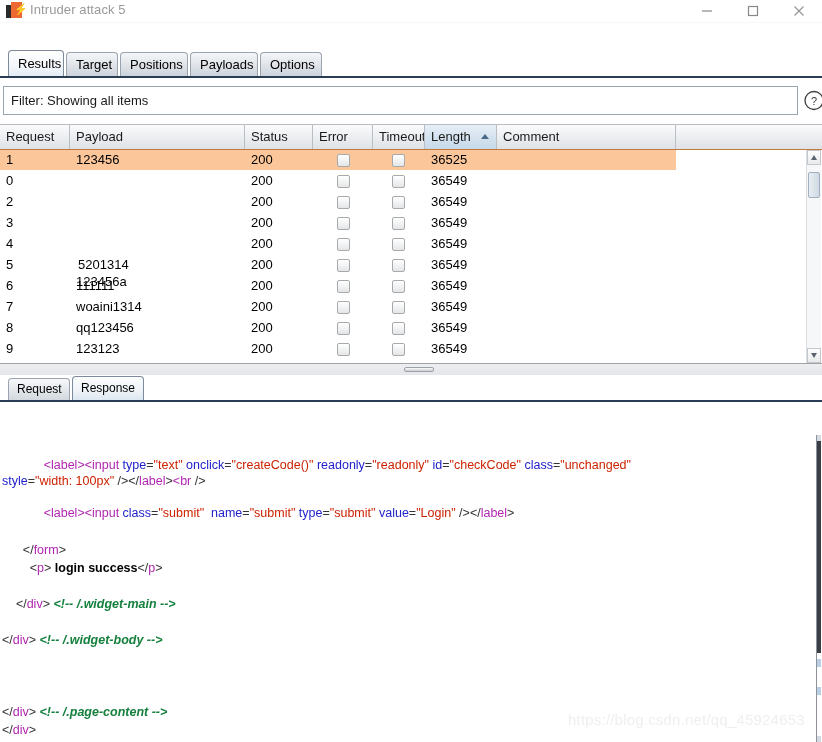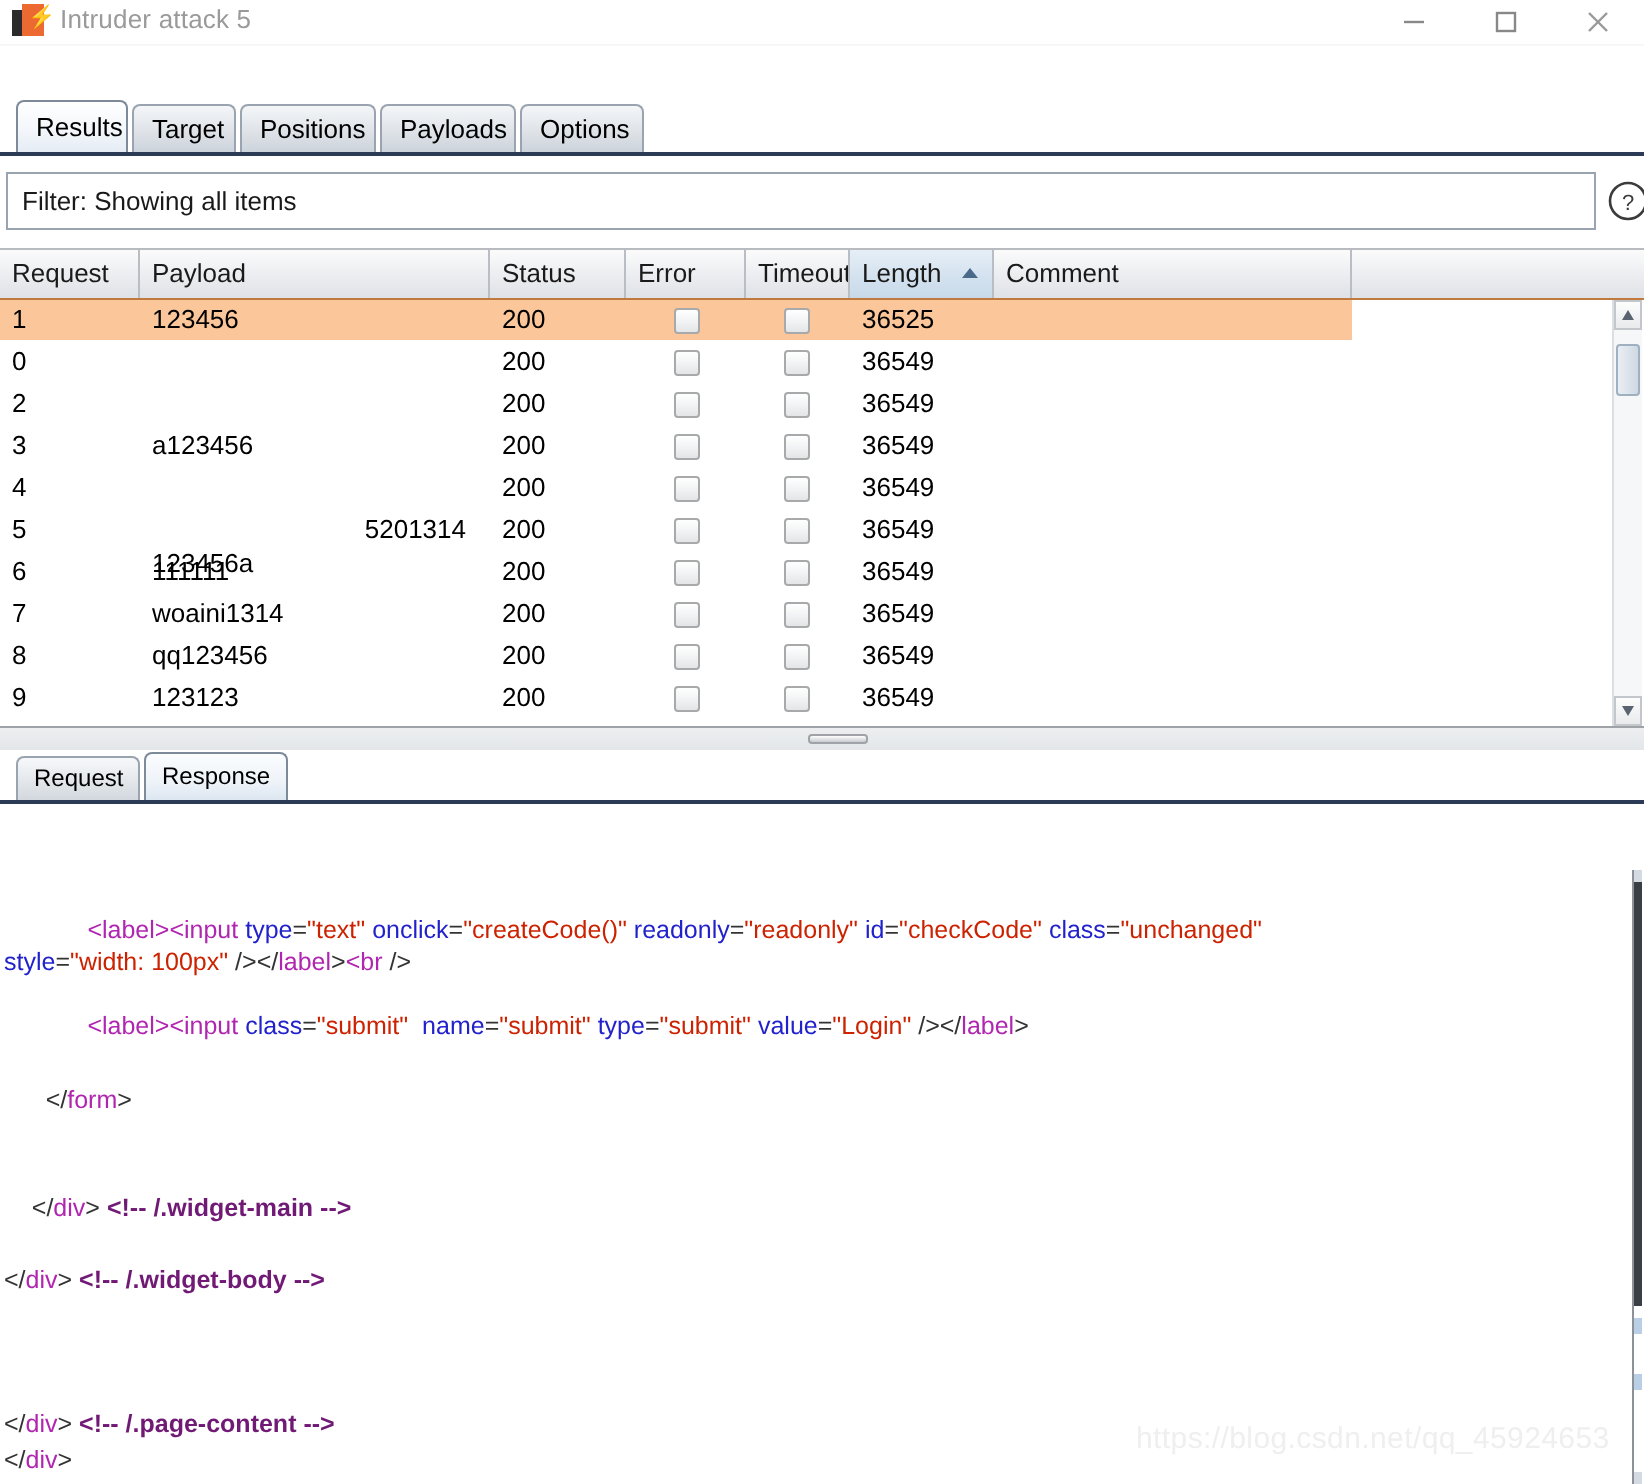--- a/index.html
+++ b/index.html
@@ -178,21 +178,21 @@
     background:#ffffff;overflow:hidden;
   }
   .codeline{
     position:absolute;left:0;font-size:12.5px;line-height:16px;white-space:pre;
     font-family:"Liberation Sans", sans-serif;
   }
   .t-tag{color:#b026b0;}
   .t-attr{color:#2222cc;}
   .t-val{color:#cc2200;}
   .t-punc{color:#333333;}
-  .t-com{color:#701a75;font-weight:bold;}
+  .t-com{color:#15803d;font-style:italic;font-weight:bold;}
   .t-txt{color:#000;font-weight:bold;}
   .code-vscroll{
     position:absolute;right:0;top:435px;width:5px;height:307px;background:#ffffff;
     border-left:1px solid #8d9298;
   }
   .code-vscroll .thumb{
     position:absolute;left:0;top:6px;width:4px;height:212px;background:#3a3f45;
   }
   .code-vscroll .cap{
     position:absolute;left:0;width:4px;height:6px;background:#d3dae2;
@@ -299,39 +299,38 @@
         <div class="row" style="top: 42px;">
           <div class="cell" style="left: 6px; width: 62px;">2</div>
           <div class="cell" style="left: 251px; width: 58px;">200</div>
           <div class="cell" style="left: 431px; width: 64px;">36549</div>
           <div class="cell" style="left: 503px; width: 170px;"></div>
           <div class="chk" style="left: 337px;"></div>
           <div class="chk" style="left: 392px;"></div>
         </div>
         <div class="row" style="top: 63px;">
           <div class="cell" style="left: 6px; width: 62px;">3</div>
-          <div class="cell" style="left: 76px; width: 165px;">a123456</div>
           <div class="cell" style="left: 251px; width: 58px;">200</div>
           <div class="cell" style="left: 431px; width: 64px;">36549</div>
           <div class="cell" style="left: 503px; width: 170px;"></div>
           <div class="chk" style="left: 337px;"></div>
           <div class="chk" style="left: 392px;"></div>
         </div>
         <div class="row" style="top: 84px;">
           <div class="cell" style="left: 6px; width: 62px;">4</div>
           <div class="cell" style="left: 76px; width: 165px; margin-top: 38px;">123456a</div>
           <div class="cell" style="left: 251px; width: 58px;">200</div>
           <div class="cell" style="left: 431px; width: 64px;">36549</div>
           <div class="cell" style="left: 503px; width: 170px;"></div>
           <div class="chk" style="left: 337px;"></div>
           <div class="chk" style="left: 392px;"></div>
         </div>
         <div class="row" style="top: 105px;">
           <div class="cell" style="left: 6px; width: 62px;">5</div>
-          <div class="cell" style="left: 68px; width: 165px; text-align: right;">5201314</div>
+          <div class="cell" style="left: 78px; width: 165px;">5201314</div>
           <div class="cell" style="left: 251px; width: 58px;">200</div>
           <div class="cell" style="left: 431px; width: 64px;">36549</div>
           <div class="cell" style="left: 503px; width: 170px;"></div>
           <div class="chk" style="left: 337px;"></div>
           <div class="chk" style="left: 392px;"></div>
         </div>
         <div class="row" style="top: 126px;">
           <div class="cell" style="left: 6px; width: 62px;">6</div>
           <div class="cell" style="left: 76px; width: 165px;">111111</div>
           <div class="cell" style="left: 251px; width: 58px;">200</div>
@@ -393,20 +392,21 @@
     <div class="rtab sel" style="left:72px;width:72px">Response</div>
     <div class="underline"></div>
   </div>
 
 
   <div class="codepane" id="codepane">
       <div class="codeline" style="top: 22px; left: 2px;"><span class="t-punc">            </span><span class="t-tag">&lt;label&gt;</span><span class="t-tag">&lt;input </span><span class="t-attr">type</span><span class="t-punc">=</span><span class="t-val">"text"</span><span class="t-punc"> </span><span class="t-attr">onclick</span><span class="t-punc">=</span><span class="t-val">"createCode()"</span><span class="t-punc"> </span><span class="t-attr">readonly</span><span class="t-punc">=</span><span class="t-val">"readonly"</span><span class="t-punc"> </span><span class="t-attr">id</span><span class="t-punc">=</span><span class="t-val">"checkCode"</span><span class="t-punc"> </span><span class="t-attr">class</span><span class="t-punc">=</span><span class="t-val">"unchanged"</span></div>
       <div class="codeline" style="top: 38px; left: 2px;"><span class="t-attr">style</span><span class="t-punc">=</span><span class="t-val">"width: 100px"</span><span class="t-punc"> /&gt;&lt;/</span><span class="t-tag">label</span><span class="t-punc">&gt;</span><span class="t-tag">&lt;br</span><span class="t-punc"> /&gt;</span></div>
       <div class="codeline" style="top: 70px; left: 2px;"><span class="t-punc">            </span><span class="t-tag">&lt;label&gt;</span><span class="t-tag">&lt;input </span><span class="t-attr">class</span><span class="t-punc">=</span><span class="t-val">"submit"</span><span class="t-punc">  </span><span class="t-attr">name</span><span class="t-punc">=</span><span class="t-val">"submit"</span><span class="t-punc"> </span><span class="t-attr">type</span><span class="t-punc">=</span><span class="t-val">"submit"</span><span class="t-punc"> </span><span class="t-attr">value</span><span class="t-punc">=</span><span class="t-val">"Login"</span><span class="t-punc"> /&gt;&lt;/</span><span class="t-tag">label</span><span class="t-punc">&gt;</span></div>
       <div class="codeline" style="top: 107px; left: 2px;"><span class="t-punc">      &lt;/</span><span class="t-tag">form</span><span class="t-punc">&gt;</span></div>
+      <div class="codeline" style="top: 125px; left: 2px;"><span class="t-punc">        &lt;</span><span class="t-tag">p</span><span class="t-punc">&gt;</span><span class="t-txt"> login success</span><span class="t-punc">&lt;/</span><span class="t-tag">p</span><span class="t-punc">&gt;</span></div>
       <div class="codeline" style="top: 161px; left: 2px;"><span class="t-punc">    &lt;/</span><span class="t-tag">div</span><span class="t-punc">&gt; </span><span class="t-com">&lt;!-- /.widget-main --&gt;</span></div>
       <div class="codeline" style="top: 197px; left: 2px;"><span class="t-punc">&lt;/</span><span class="t-tag">div</span><span class="t-punc">&gt; </span><span class="t-com">&lt;!-- /.widget-body --&gt;</span></div>
       <div class="codeline" style="top: 269px; left: 2px;"><span class="t-punc">&lt;/</span><span class="t-tag">div</span><span class="t-punc">&gt; </span><span class="t-com">&lt;!-- /.page-content --&gt;</span></div>
       <div class="codeline" style="top: 287px; left: 2px;"><span class="t-punc">&lt;/</span><span class="t-tag">div</span><span class="t-punc">&gt;</span></div>
     </div>
 
   <div class="code-vscroll">
     <div class="cap t"></div>
     <div class="thumb"></div>
     <div class="blu" style="top:224px"></div>

